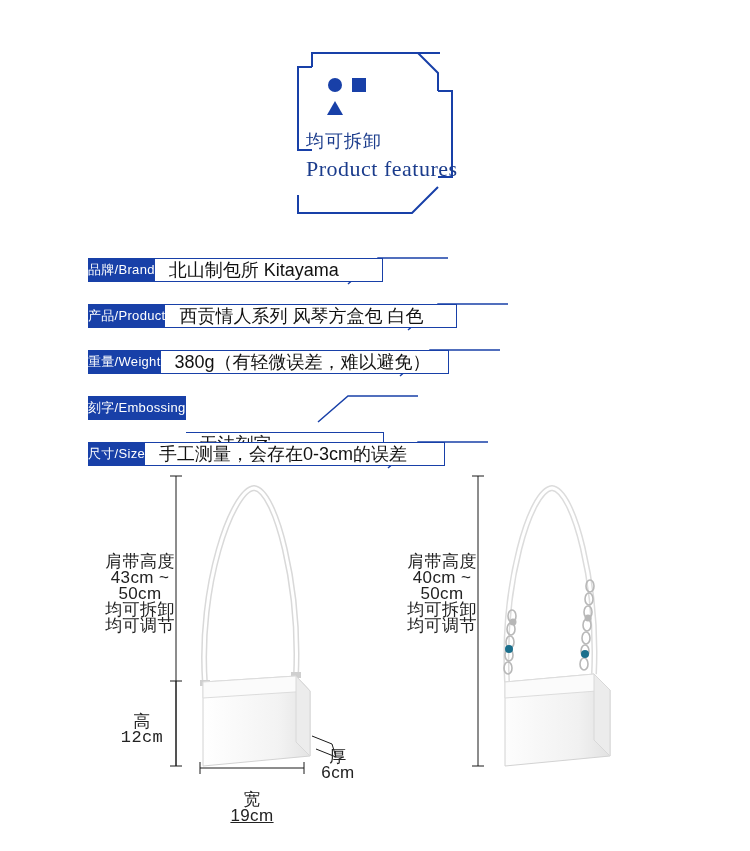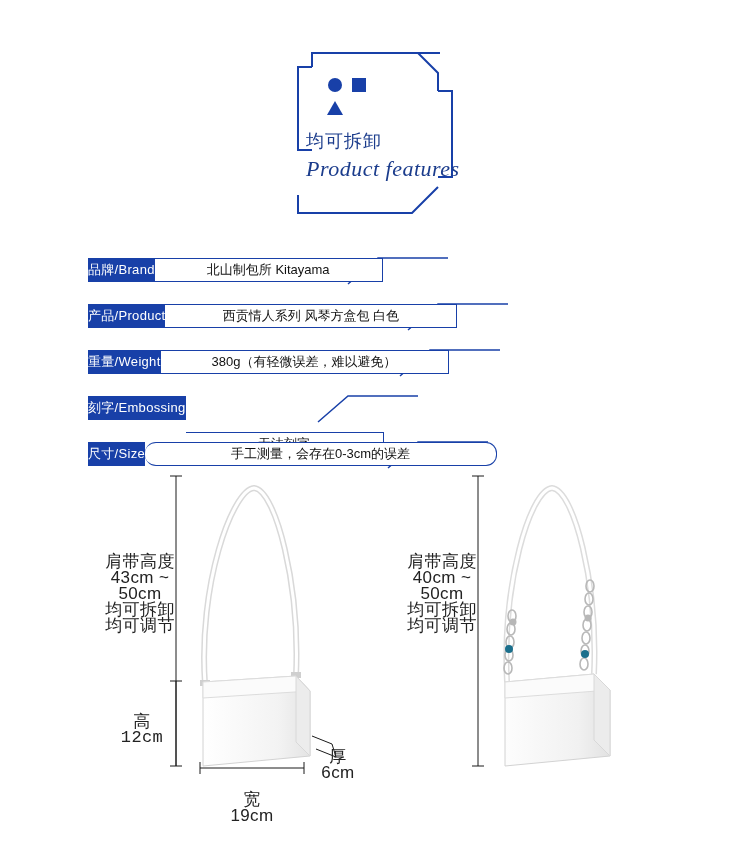--- a/index.html
+++ b/index.html
@@ -37,21 +37,20 @@
   }
   .header-cn {
     font-size: 18px;
     color: #1b3c8c;
     letter-spacing: 1px;
     line-height: 26px;
   }
   .header-en {
     font-size: 22px;
     color: #1b3c8c;
-    font-style: italic;
     font-family: "Liberation Serif", serif;
     line-height: 30px;
     letter-spacing: 0.5px;
   }
 
   
   .specs {
     position: absolute;
     left: 0;
     top: 258px;
@@ -76,27 +75,26 @@
     font-size: 13px;
     line-height: 24px;
     padding: 0 0;
     white-space: nowrap;
     letter-spacing: 0.3px;
   }
   .spec-value {
     border: 1px solid #1840a8;
     border-left: none;
     color: #111111;
-    font-size: 13px;
+    font-size: 18px;
     line-height: 22px;
     padding: 0 14px 13px 14px;
     white-space: nowrap;
     box-sizing: border-box;
     background: #ffffff;
-    text-align: center;
   }
   .spec-deco {
     position: absolute;
     top: -2px;
     height: 30px;
     pointer-events: none;
   }
 
   
   .diagram {
@@ -180,21 +178,21 @@
       <div class="spec-value" style="width:198px;margin-top:36px;">无法刻字</div>
     </div>
   </div>
 
   <div class="spec-row">
     <svg class="spec-deco" style="left:340px; width:200px;" width="200" height="30" viewBox="0 0 200 30">
       <path d="M48,28 L78,2 L148,2" fill="none" stroke="#1840a8" stroke-width="1.5"></path>
     </svg>
     <div class="spec-wrap">
       <div class="spec-label">尺寸/Size</div>
-      <div class="spec-value" style="width:352px;border-radius:11px;">手工测量，会存在0-3cm的误差</div>
+      <div class="spec-value" style="width:300px;">手工测量，会存在0-3cm的误差</div>
     </div>
   </div>
 
 </div>
 
 <div class="diagram">
 
   <svg width="750" height="385" viewBox="0 0 750 385">
     <defs>
       <linearGradient id="bodyGradL" x1="0" y1="0" x2="1" y2="0">
@@ -273,21 +271,21 @@
   <div class="dim-text small" style="left:92px; top:104px; width:96px;">43cm ~ 50cm</div>
   <div class="dim-text" style="left:92px; top:136px; width:96px;">均可拆卸</div>
   <div class="dim-text" style="left:92px; top:152px; width:96px;">均可调节</div>
 
   
   <div class="dim-text" style="left:110px; top:248px; width:64px;">高</div>
   <div class="dim-text" style="left:110px; top:264px; width:64px;font-family:Liberation Mono, monospace;">12cm</div>
 
   
   <div class="dim-text" style="left:220px; top:326px; width:64px;">宽</div>
-  <div class="dim-text" style="left:220px; top:342px; width:64px;">19cm</div>
+  <div class="dim-text" style="left:220px; top:342px; width:64px;text-decoration:underline;">19cm</div>
 
   
   <div class="dim-text" style="left:310px; top:283px; width:56px;">厚</div>
   <div class="dim-text" style="left:310px; top:299px; width:56px;">6cm</div>
 
   
   <div class="dim-text" style="left:394px; top:88px; width:96px;">肩带高度</div>
   <div class="dim-text small" style="left:394px; top:104px; width:96px;">40cm ~ 50cm</div>
   <div class="dim-text" style="left:394px; top:136px; width:96px;">均可拆卸</div>
   <div class="dim-text" style="left:394px; top:152px; width:96px;">均可调节</div>

